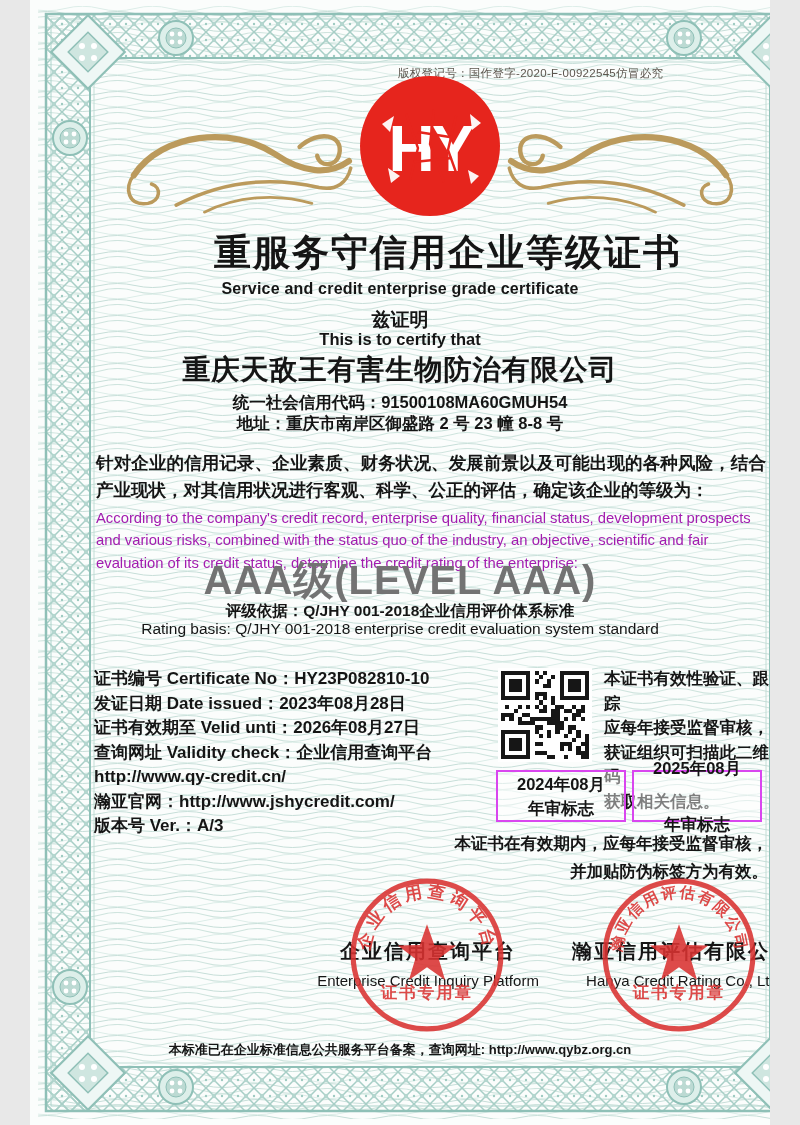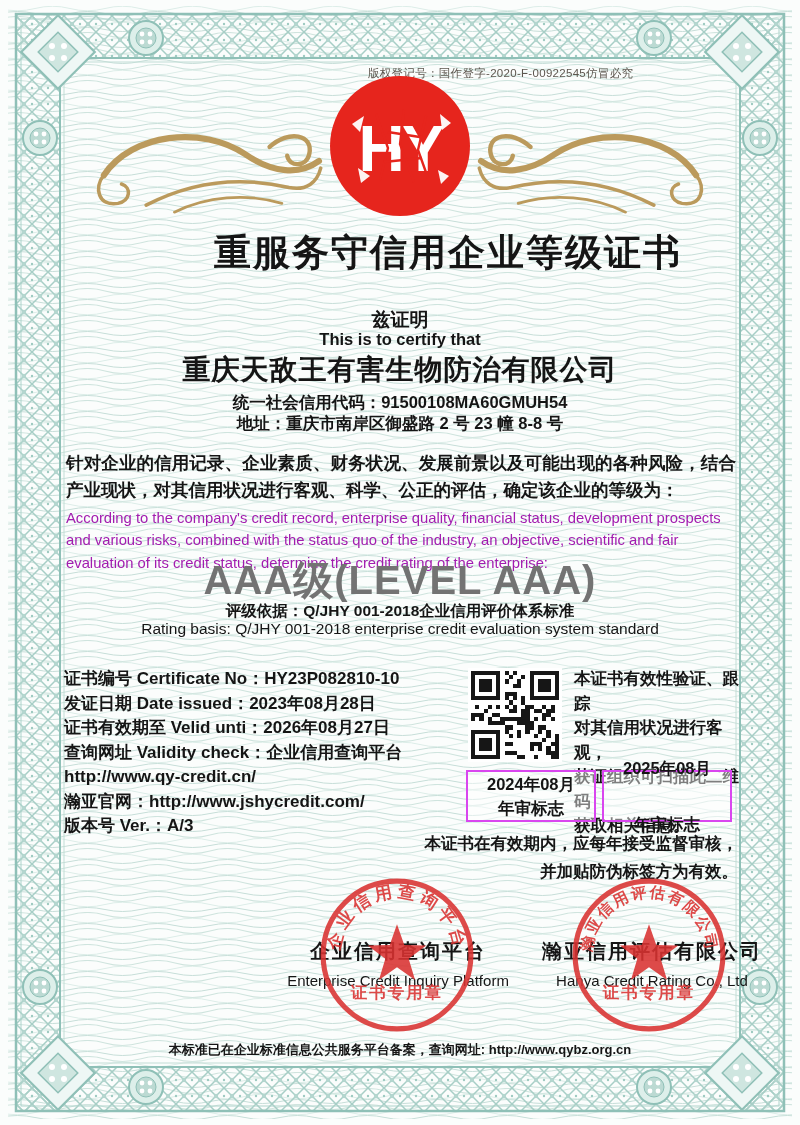--- a/index.html
+++ b/index.html
@@ -1,17 +1,17 @@
 <!DOCTYPE html>
 <html><head>
 <meta charset="utf-8">
 <style>
   html,body{margin:0;padding:0;background:#e8e8e8;}
   .certificate{
-    position:relative;width:800px;height:1125px;margin:0 auto;
+    position:relative;width:740px;height:1125px;margin:0 auto;
     background:#fbfdfc;overflow:hidden;
     font-family:"Liberation Sans",sans-serif;color:#151515;
   }
   .bg-layer{position:absolute;left:0;top:0;z-index:0;}
   .abs{position:absolute;}
   .ctr{left:0;width:100%;text-align:center;}
   .copyright{top:66px;left:368px;font-size:11.5px;color:#5d564e;letter-spacing:.3px;z-index:2;}
   .logo{left:330px;top:76px;width:140px;height:140px;z-index:3;}
   .flourish{top:116px;width:238px;height:106px;z-index:2;}
   .flourish.left{left:88px;}
@@ -140,20 +140,21 @@
     <g stroke="#e6251d" stroke-width="2.4" fill="none">
       <path d="M46 38 L58 72 L50 104"></path>
       <path d="M74 34 L70 68 L84 106"></path>
       <path d="M96 40 L88 74 L98 102"></path>
       <path d="M58 56 L96 62"></path>
       <path d="M54 86 L92 82"></path>
     </g>
   </svg>
 
   <div class="abs ctr title">重服务守信用企业等级证书</div>
+  <div class="abs ctr subtitle">Service and credit enterprise grade certificate</div>
   <div class="abs ctr certify-zh">兹证明</div>
   <div class="abs ctr certify-en">This is to certify that</div>
   <div class="abs ctr company">重庆天敌王有害生物防治有限公司</div>
   <div class="abs ctr credit-code">统一社会信用代码：91500108MA60GMUH54</div>
   <div class="abs ctr address">地址：重庆市南岸区御盛路 2 号 23 幢 8-8 号</div>
 
   <div class="abs para">
     <div class="para-zh">针对企业的信用记录、企业素质、财务状况、发展前景以及可能出现的各种风险，结合产业现状，对其信用状况进行客观、科学、公正的评估，确定该企业的等级为：</div>
     <div class="para-en">According to the company's credit record, enterprise quality, financial status, development prospects and various risks, combined with the status quo of the industry, an objective, scientific and fair evaluation of its credit status, determine the credit rating of the enterprise:</div>
   </div>
@@ -612,21 +613,21 @@
         <div class="on"></div>
         <div></div>
         <div></div>
         <div></div>
         <div class="on"></div>
         <div class="on"></div>
       </div>
   </div>
   <div class="abs qr-note">
     <div>本证书有效性验证、跟踪</div>
-    <div>对其信用状况进行客观，</div>
+    <div>应每年接受监督审核，</div>
     <div>获证组织可扫描此二维码</div>
     <div>获取相关信息。</div>
   </div>
 
   <div class="abs year-box b1">
     <div>2024年08月</div>
     <div>年审标志</div>
   </div>
   <div class="abs year-box b2">
     <div>2025年08月</div>

